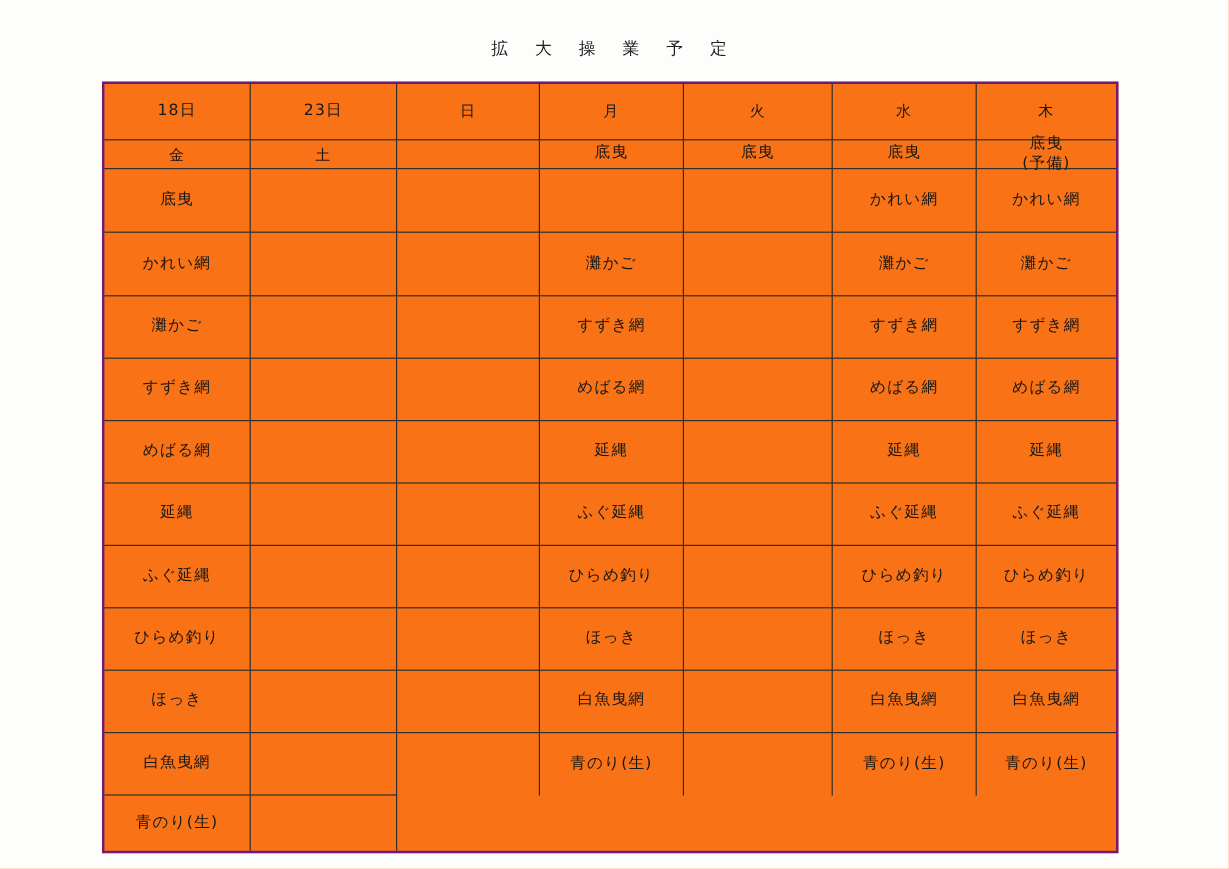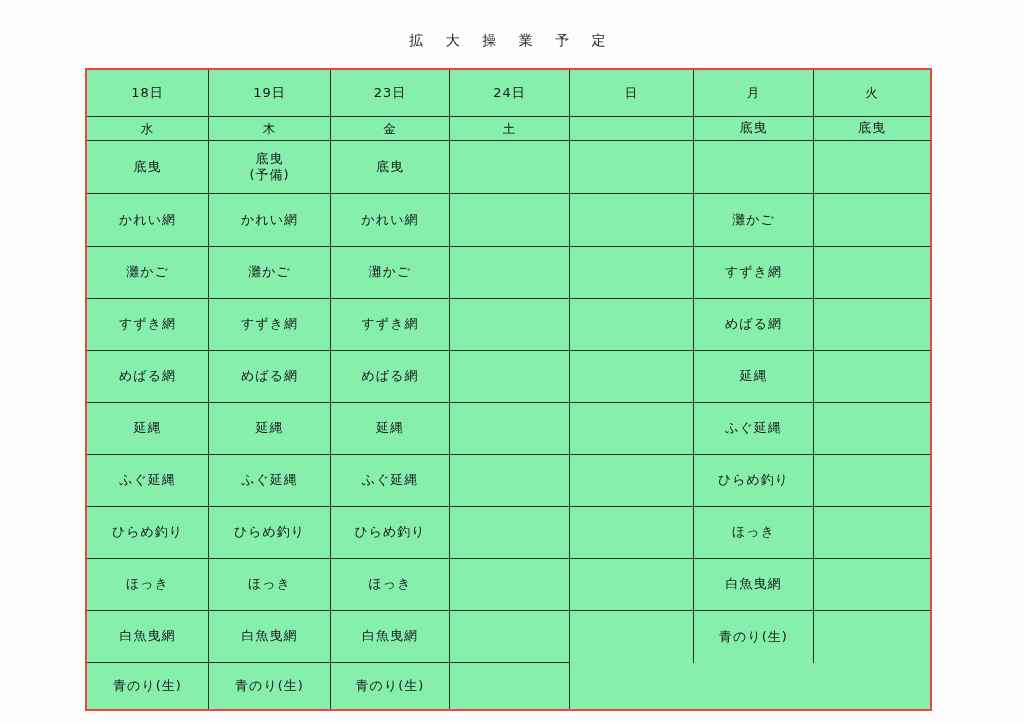--- a/index.html
+++ b/index.html
@@ -20,22 +20,22 @@
     letter-spacing: 9px;
     color: #1e1e1e;
   }
 
   .grid {
     position: absolute;
     left: 85px; top: 48px;
     display: grid;
     grid-template-columns: 122px 122px 119px 120px 124px 120px 116px;
     grid-template-rows: 47px 24px 53px 53px 52px 52px 52px 52px 52px 52px 52px 52px 46px;
-    border: 2px solid #ef4444;
-    background: #86efac;
+    border: 2px solid #701a75;
+    background: #f97316;
   }
   .grid > div {
     border-right: 1px solid #2f2f2f;
     border-bottom: 1px solid #2f2f2f;
     display: flex;
     align-items: center;
     justify-content: center;
     text-align: center;
     white-space: pre-line;
     line-height: 1.25;
@@ -51,23 +51,21 @@
 </head>
 <body>
 
 <div class="sheet">
 
   <div class="title">拡 大 操 業 予 定</div>
 
   <div class="grid">
 
     <div class="hd">18日</div>
-    <div class="hd">19日</div>
     <div class="hd">23日</div>
-    <div class="hd">24日</div>
 
     <div class="dw">日</div>
     <div class="dw">月</div>
     <div class="dw">火</div>
     <div class="dw">水</div>
     <div class="dw">木</div>
     <div class="dw">金</div>
     <div class="dw">土</div>
 
     <div class="c"></div>

